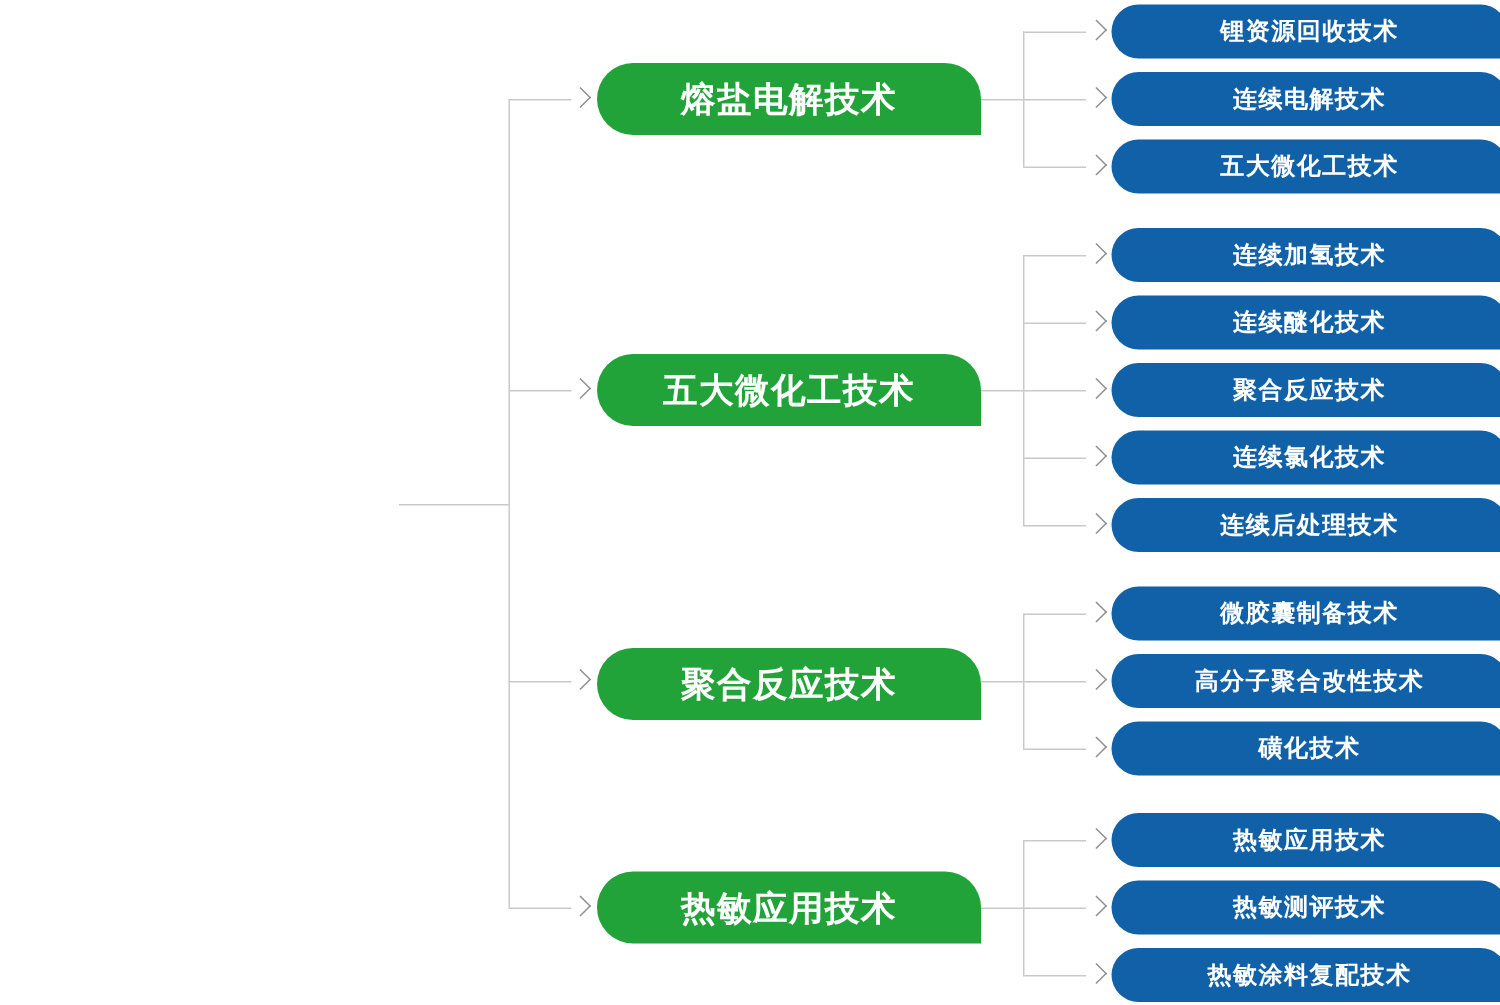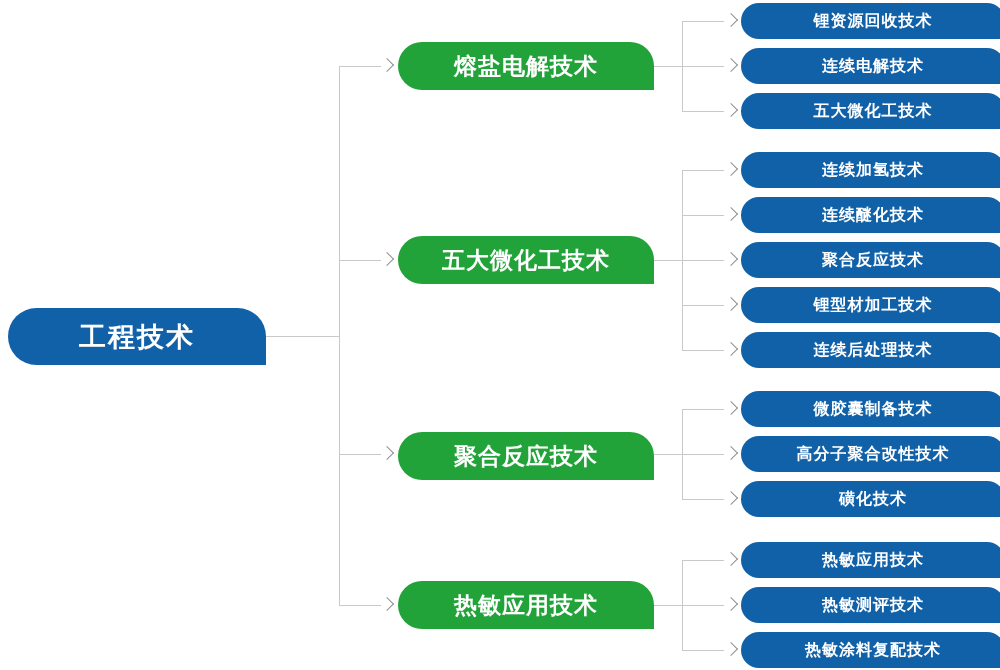--- a/index.html
+++ b/index.html
@@ -103,23 +103,20 @@
   <span class="chev" style="left:726px; top:344px;"></span>
 
   <span class="chev" style="left:726px; top:403px;"></span>
   <span class="chev" style="left:726px; top:448px;"></span>
   <span class="chev" style="left:726px; top:493px;"></span>
 
   <span class="chev" style="left:726px; top:554px;"></span>
   <span class="chev" style="left:726px; top:599px;"></span>
   <span class="chev" style="left:726px; top:644px;"></span>
 
-  <div class="node node-root">
-    <span>工程技术</span>
-  </div>
 
   <div class="node node-green" style="top:42px;">
     <span>熔盐电解技术</span>
   </div>
   <div class="node node-green" style="top:236px;">
     <span>五大微化工技术</span>
   </div>
   <div class="node node-green" style="top:432px;">
     <span>聚合反应技术</span>
   </div>
@@ -140,21 +137,21 @@
   <div class="node node-child" style="top:152px;">
     <span>连续加氢技术</span>
   </div>
   <div class="node node-child" style="top:197px;">
     <span>连续醚化技术</span>
   </div>
   <div class="node node-child" style="top:242px;">
     <span>聚合反应技术</span>
   </div>
   <div class="node node-child" style="top:287px;">
-    <span>锂型材加工技术</span>
+    <span>连续氯化技术</span>
   </div>
   <div class="node node-child" style="top:332px;">
     <span>连续后处理技术</span>
   </div>
 
   <div class="node node-child" style="top:391px;">
     <span>微胶囊制备技术</span>
   </div>
   <div class="node node-child" style="top:436px;">
     <span>高分子聚合改性技术</span>

